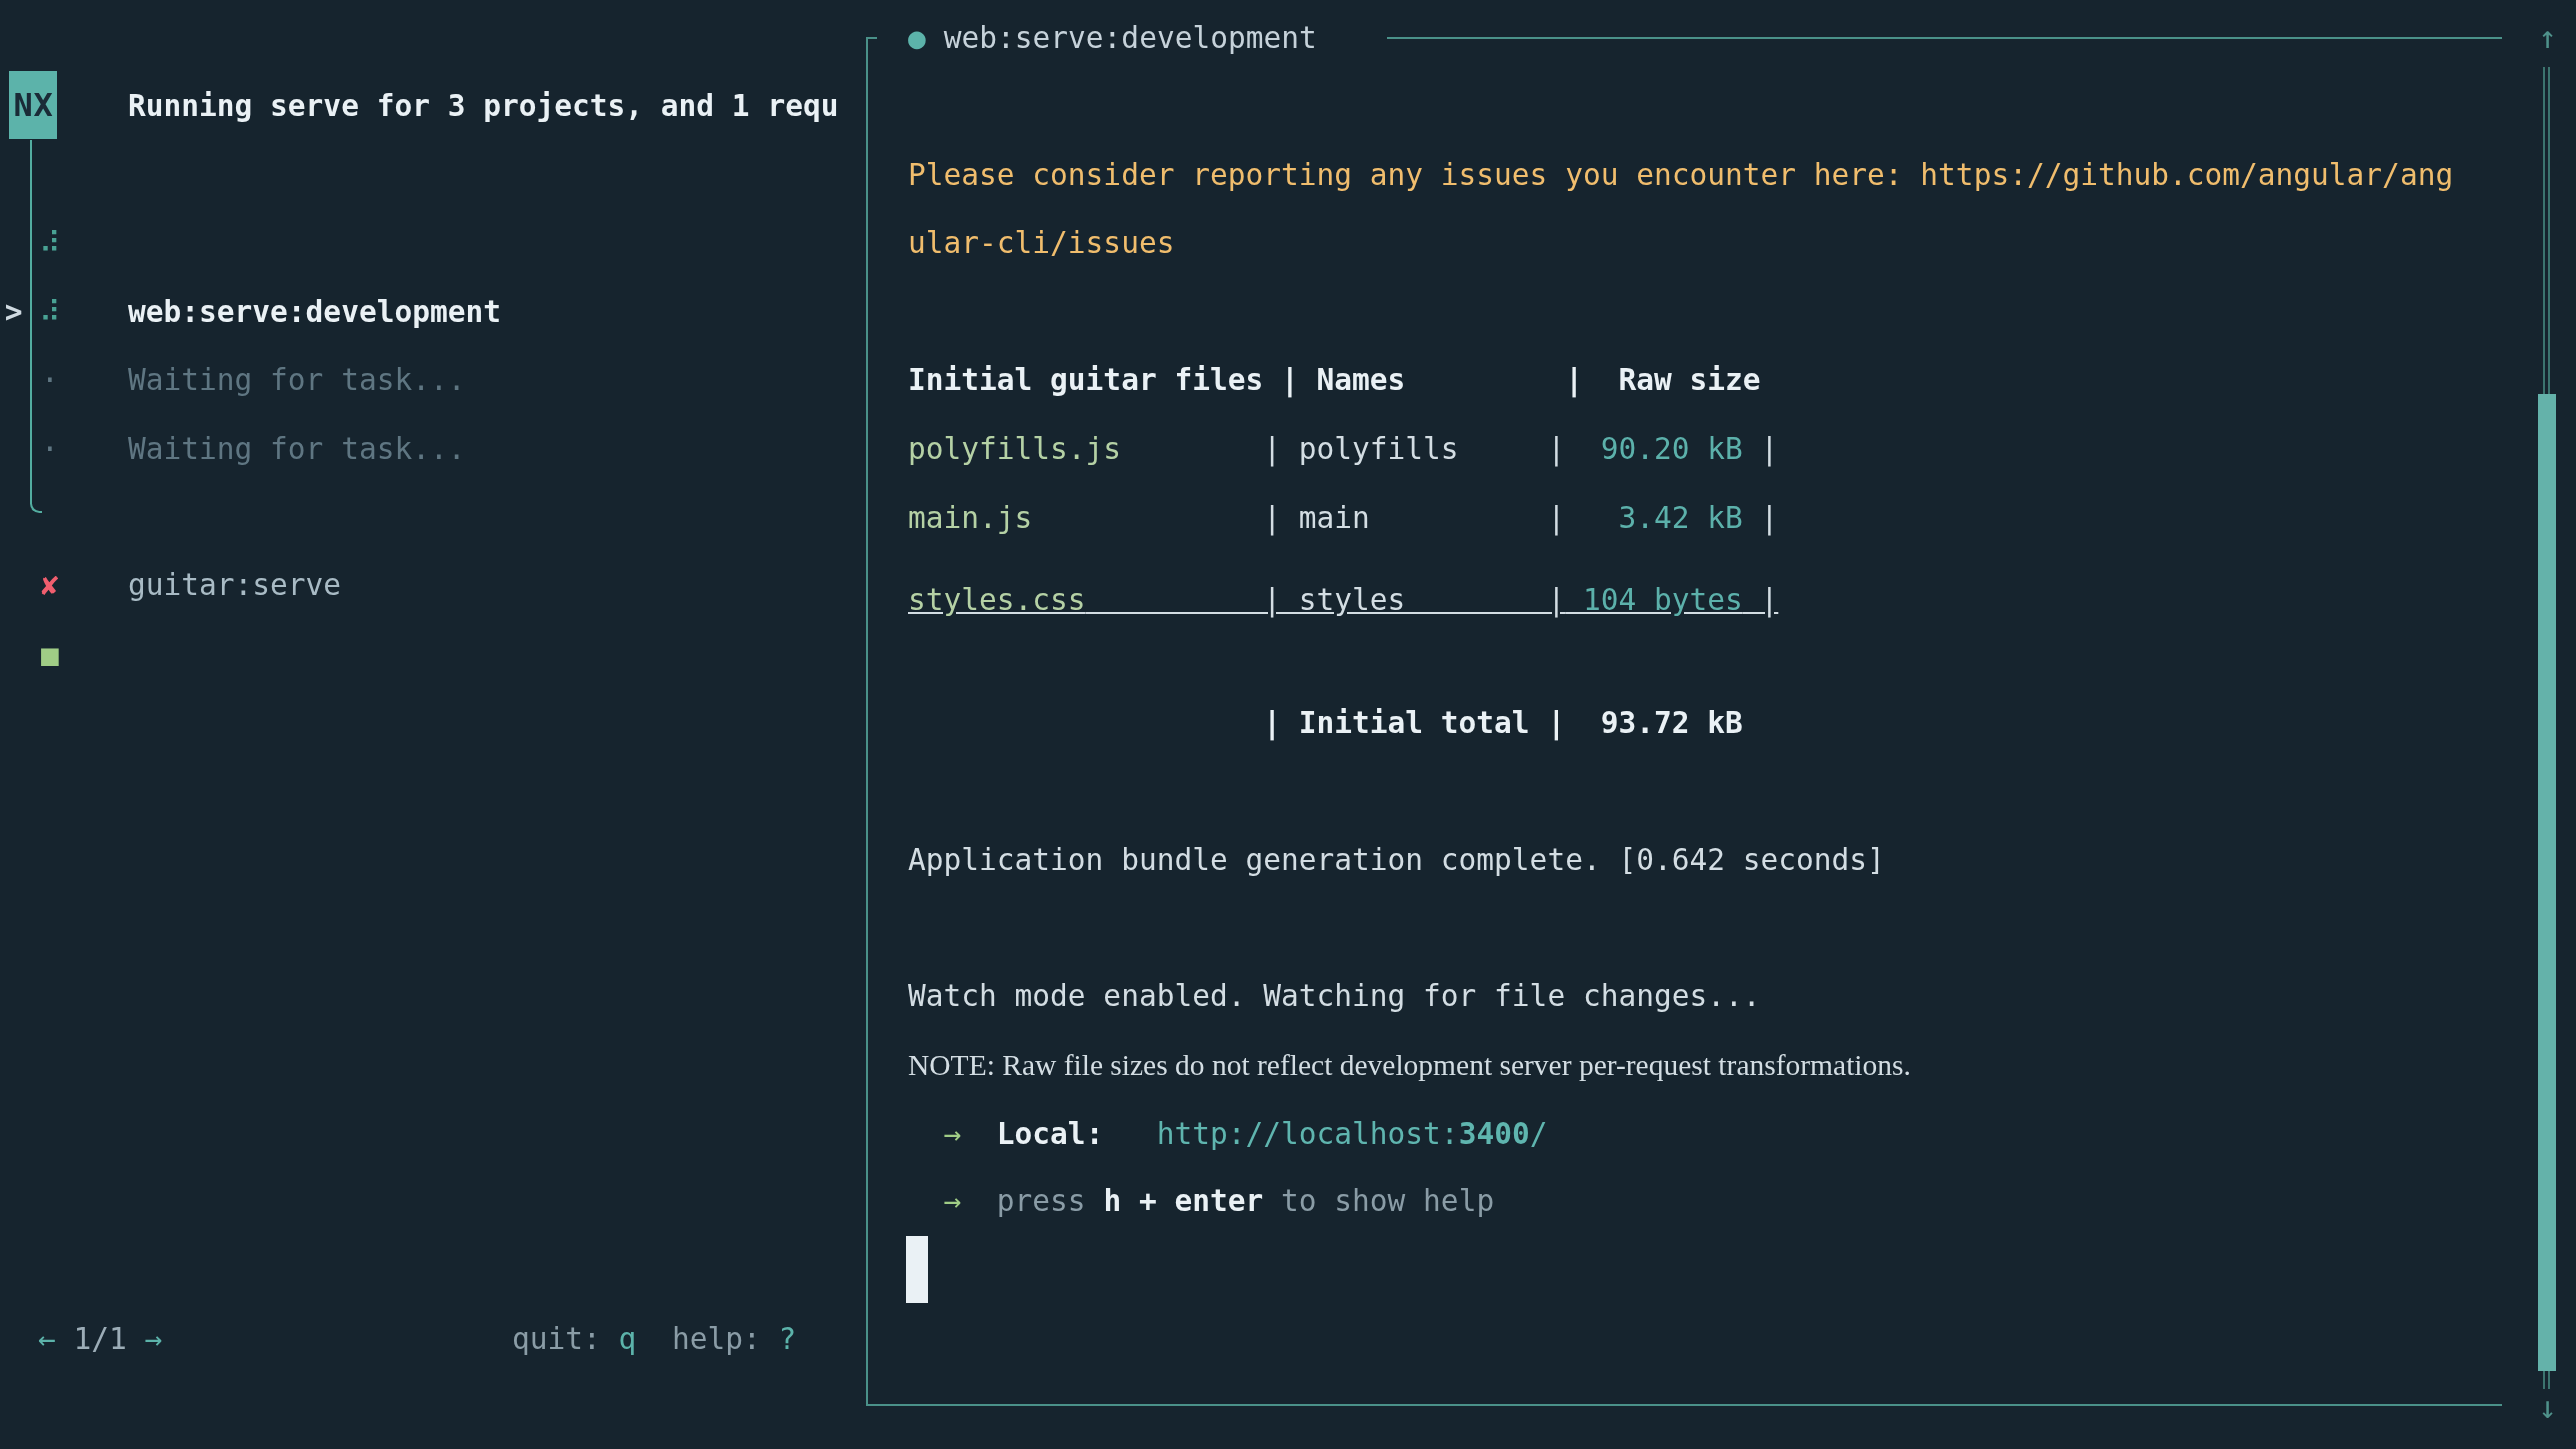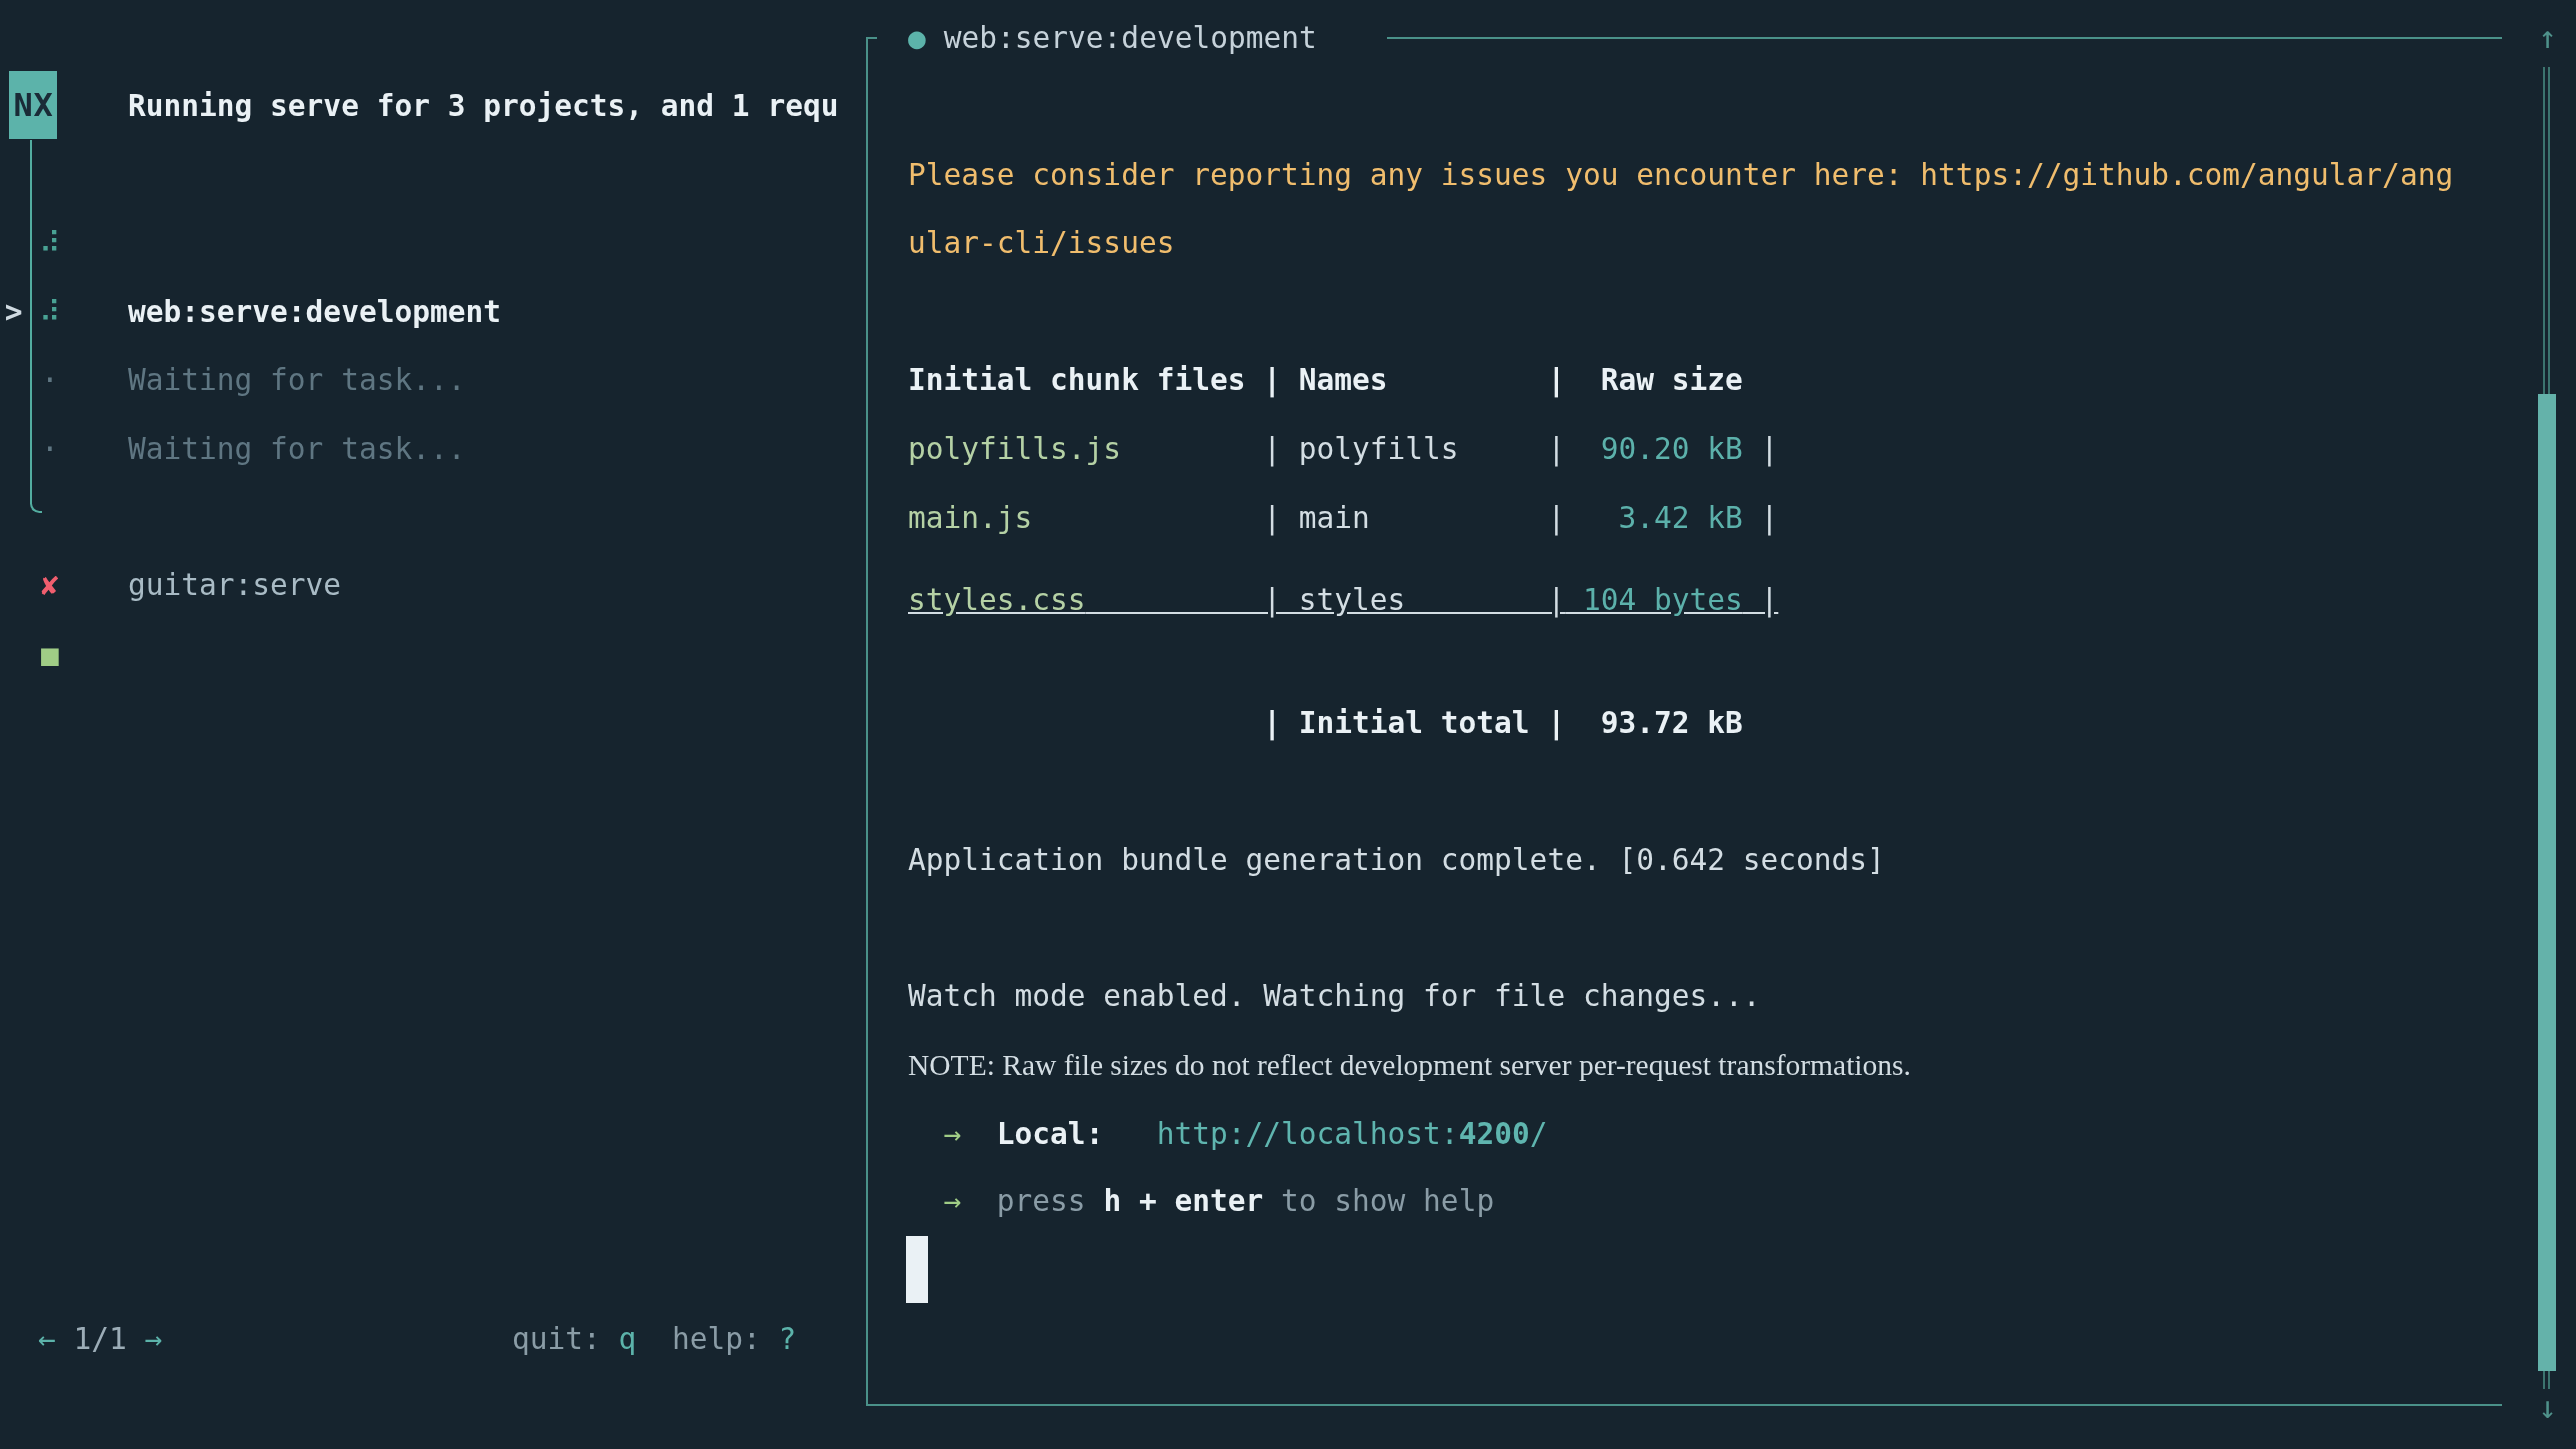--- a/index.html
+++ b/index.html
@@ -115,29 +115,29 @@
   <div class="line" style="left:38px;top:1305px;"><span class="s-teal">←</span><span class="s-page"> </span><span class="s-page">1/1</span><span class="s-page"> </span><span class="s-teal">→</span></div>
 
   <div class="line" style="left:512px;top:1305px;text-align:center;"><span class="s-muted">quit:</span><span class="s-muted"> </span><span class="s-teal">q</span><span class="s-muted">  </span><span class="s-muted">help:</span><span class="s-muted"> </span><span class="s-teal">?</span></div>
 
   <div class="panel"></div>
   <div class="panel-title"><span class="bullet">●</span><span class="ptext">web:serve:development</span></div>
 
   <div id="panel-lines">
       <div class="line" style="left: 908px; top: 141px;"><span class="s-orange">Please consider reporting any issues you encounter here: https://github.com/angular/ang</span></div>
       <div class="line" style="left: 908px; top: 209px;"><span class="s-orange">ular-cli/issues</span></div>
-      <div class="line" style="left: 908px; top: 346px;"><span class="s-bold">Initial chunk files | Names         |  Raw size</span></div>
+      <div class="line" style="left: 908px; top: 346px;"><span class="s-bold">Initial guitar files | Names         |  Raw size</span></div>
       <div class="line" style="left: 908px; top: 415px;"><span class="s-file">polyfills.js</span><span class="s-fg">        | polyfills     |</span><span class="s-size">  90.20 kB</span><span class="s-fg"> |</span></div>
       <div class="line" style="left: 908px; top: 484px;"><span class="s-file">main.js</span><span class="s-fg">             | main          |</span><span class="s-size">   3.42 kB</span><span class="s-fg"> |</span></div>
       <div class="line" style="left: 908px; top: 566px; text-decoration: underline;"><span class="s-file">styles.css</span><span class="s-fg">          | styles        |</span><span class="s-size"> 104 bytes</span><span class="s-fg"> |</span></div>
       <div class="line" style="left: 908px; top: 689px;"><span class="s-bold">                    | Initial total |  93.72 kB</span></div>
       <div class="line" style="left: 908px; top: 826px;"><span class="s-fg">Application bundle generation complete. [0.642 seconds]</span></div>
       <div class="line" style="left: 908px; top: 962px;"><span class="s-fg">Watch mode enabled. Watching for file changes...</span></div>
       <div class="line" style="left: 908px; top: 1031px; font-family: Liberation Serif, serif;"><span class="s-fg">NOTE: Raw file sizes do not reflect development server per-request transformations.</span></div>
-      <div class="line" style="left: 908px; top: 1100px;"><span class="s-fg">  </span><span class="s-green">→</span><span class="s-fg">  </span><span class="s-bold">Local:</span><span class="s-fg">   </span><span class="s-url">http://localhost:</span><span class="s-urlbold">4200</span><span class="s-url">/</span></div>
+      <div class="line" style="left: 908px; top: 1100px;"><span class="s-fg">  </span><span class="s-green">→</span><span class="s-fg">  </span><span class="s-bold">Local:</span><span class="s-fg">   </span><span class="s-url">http://localhost:</span><span class="s-urlbold">3400</span><span class="s-url">/</span></div>
       <div class="line" style="left: 908px; top: 1167px;"><span class="s-fg">  </span><span class="s-green">→</span><span class="s-fg">  </span><span class="s-muted">press </span><span class="s-bold">h + enter</span><span class="s-muted"> to show help</span></div>
     </div>
 
   <div class="cursor"></div>
 
   <div class="sb-up">↑</div>
   <div class="sb-track"></div>
   <div class="sb-thumb"></div>
   <div class="sb-down">↓</div>
 

